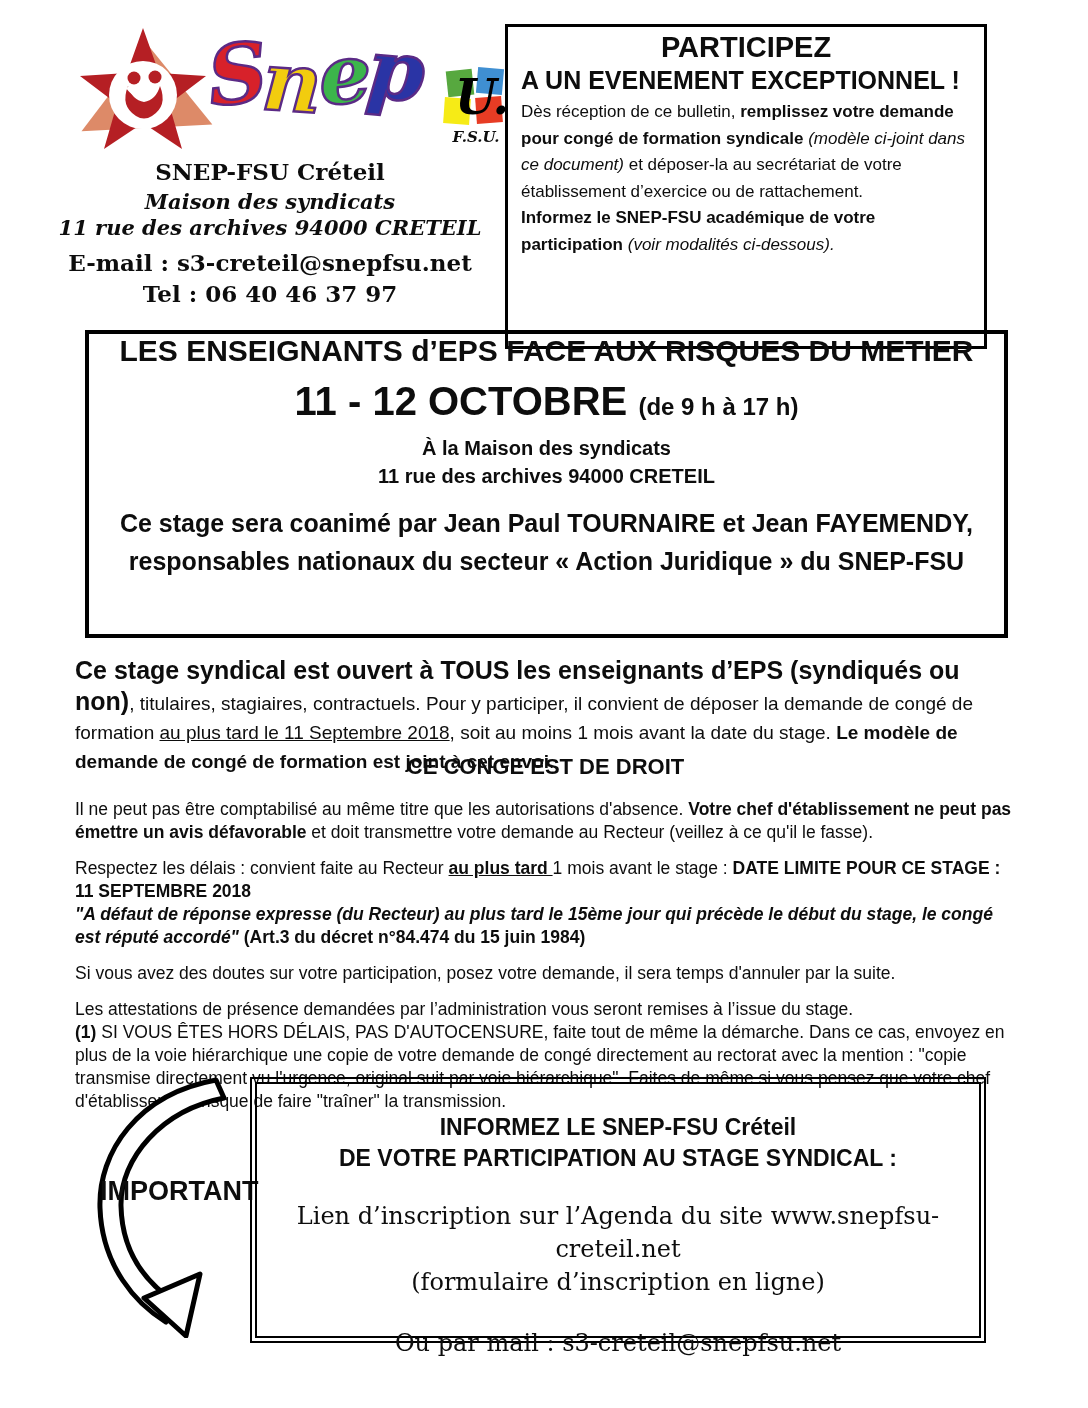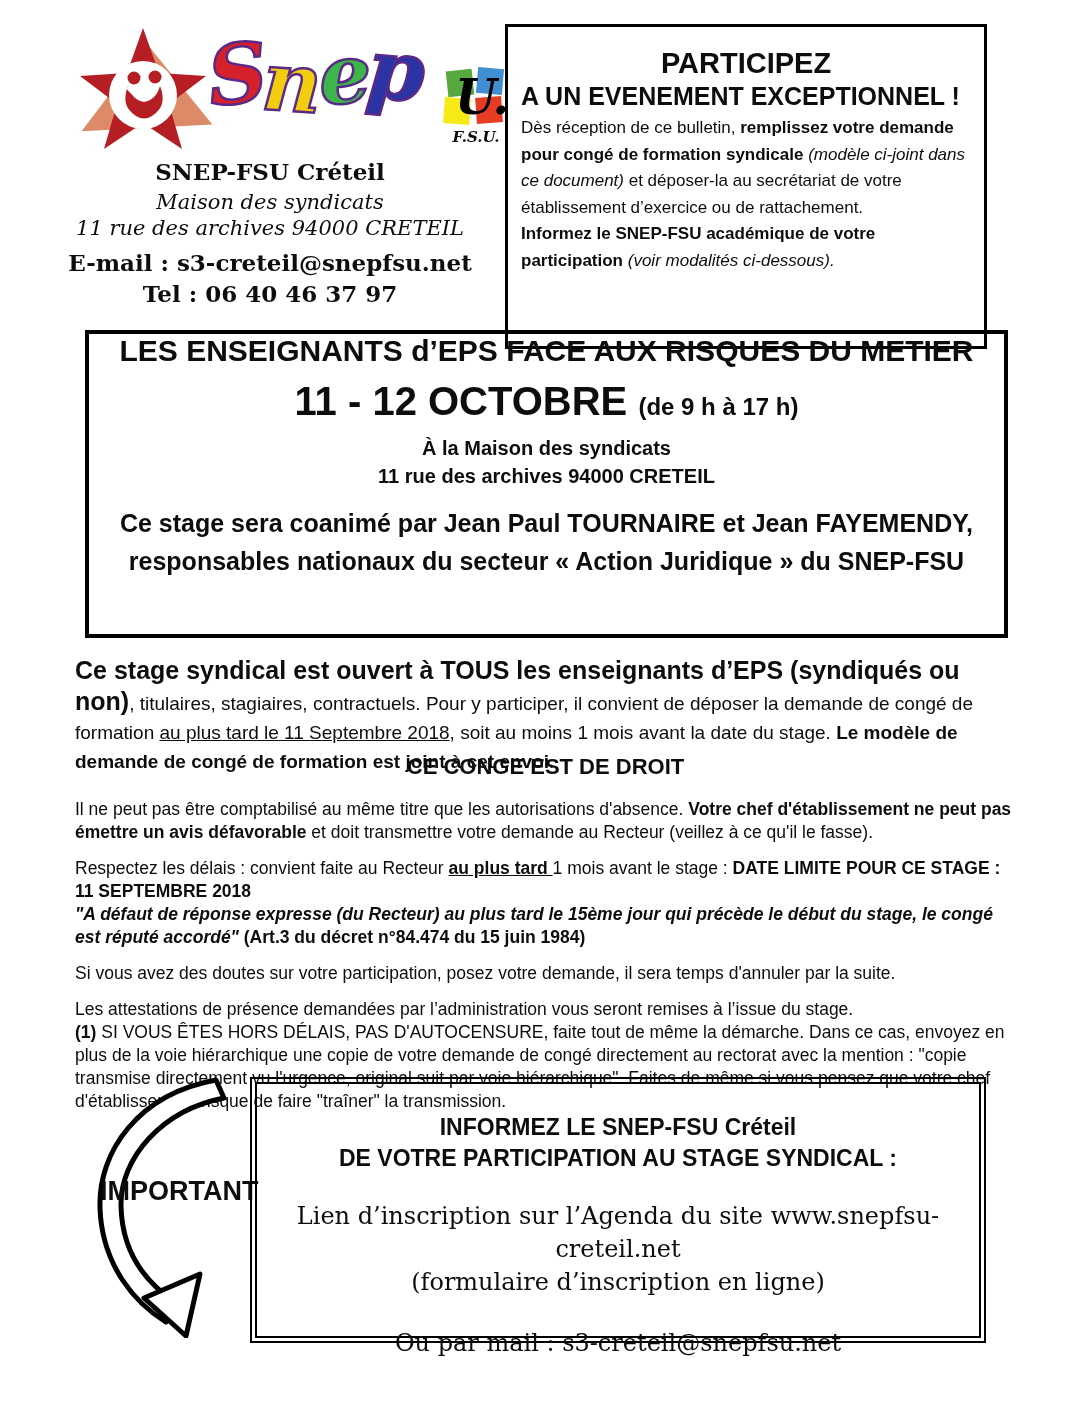--- a/index.html
+++ b/index.html
@@ -21,27 +21,27 @@
   .snep-word .l1 { transform:rotate(4deg) translateY(8px); }
   .snep-word .l2 { transform:rotate(-3deg); }
   .snep-word .l3 { transform:rotate(5deg) translateY(-4px); }
   .fsu-logo { left:426px; top:66px; width:100px; text-align:center; }
   .fsu-sub { font-family:"DejaVu Serif", serif; font-style:italic;
     font-size:15px; font-weight:bold; margin-top:-6px; display:block; }
 
   .addr-block { left:30px; top:158px; width:480px; text-align:center;
     font-family:"DejaVu Serif", serif; }
   .org-name  { font-size:23px; font-weight:bold; margin-bottom:4px; }
-  .addr-it   { font-size:21px; font-style:italic; line-height:26px; }
+  .addr-it   { font-size:21px; font-style:italic; line-height:26px;font-weight:bold; }
   .email-line{ font-size:23px; font-weight:bold; margin-top:8px; }
   .tel-line  { font-size:23px; font-weight:bold; margin-top:4px; }
 
   
   .participate-box { left:505px; top:24px; width:482px; height:325px;
-    border:3px solid #000; padding:20px 13px 6px 13px; }
+    border:3px solid #000; padding:4px 13px 6px 13px; }
   .participate-title { text-align:center; font-weight:bold; font-size:29px; margin-bottom:2px; }
   .participate-sub { font-weight:bold; font-size:25px; margin-bottom:4px; }
   .participate-body { font-size:17px; line-height:26.5px; }
   .b { font-weight:bold; } .i { font-style:italic; }
   .bi { font-weight:bold; font-style:italic; }
   .u { text-decoration:underline; }
 
   
   .event-box { left:85px; top:330px; width:923px; height:308px;
     border:4px solid #000; text-align:center; padding-top:0; }

